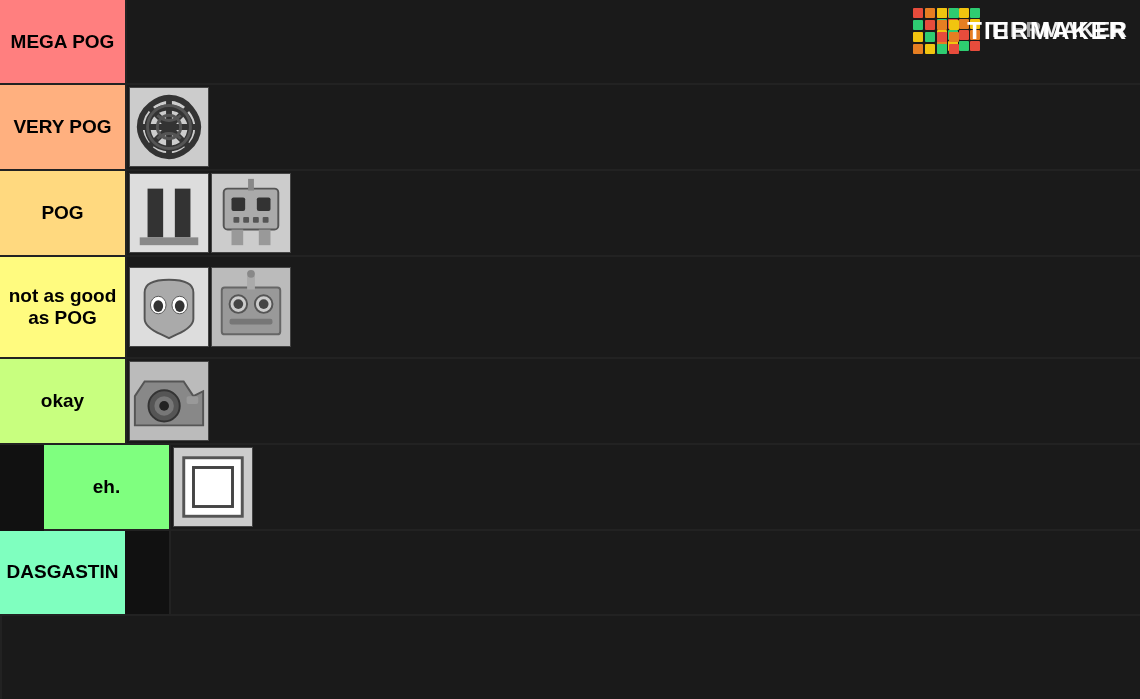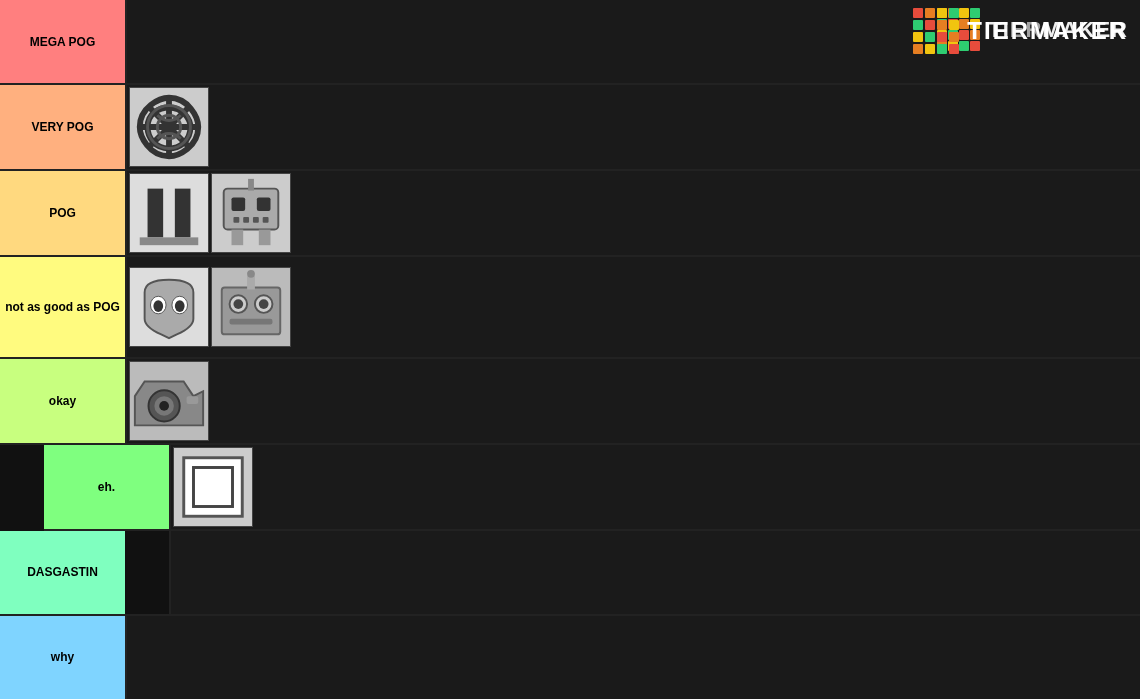--- a/index.html
+++ b/index.html
@@ -26,21 +26,21 @@
     }
 
     .tier-label {
       width: 125px;
       min-width: 125px;
       display: flex;
       align-items: center;
       justify-content: center;
       text-align: center;
       font-weight: bold;
-      font-size: 12px;
+      font-size: 19px;
       color: #000;
       word-break: break-word;
     }
 
     .tier-content {
       flex: 1;
       display: flex;
       flex-direction: row;
       align-items: center;
       background: #1a1a1a;
@@ -263,21 +263,20 @@
     </div>
   </div>
 
   <div class="tier-row" style="flex:1;gap:44px;">
     <div class="tier-label" style="background:#7fffbf;">DASGASTIN</div>
     <div class="tier-content">
     </div>
   </div>
 
   <div class="tier-row" style="flex:1; border-bottom: none;">
-    <div class="tier-label" style="background:#7fd4ff;">why</div>
     <div class="tier-content">
     </div>
   </div>
 </div>
 
 <div style="position:fixed; top:8px; right:12px; display:flex; align-items:center; gap:8px;">
   <div style="display:grid; grid-template-columns: repeat(4,10px); grid-template-rows:repeat(4,10px); gap:2px;">
     <div style="width:10px;height:10px;background:#e74c3c;border-radius:1px;"></div>
     <div style="width:10px;height:10px;background:#e67e22;border-radius:1px;"></div>
     <div style="width:10px;height:10px;background:#f1c40f;border-radius:1px;"></div>

